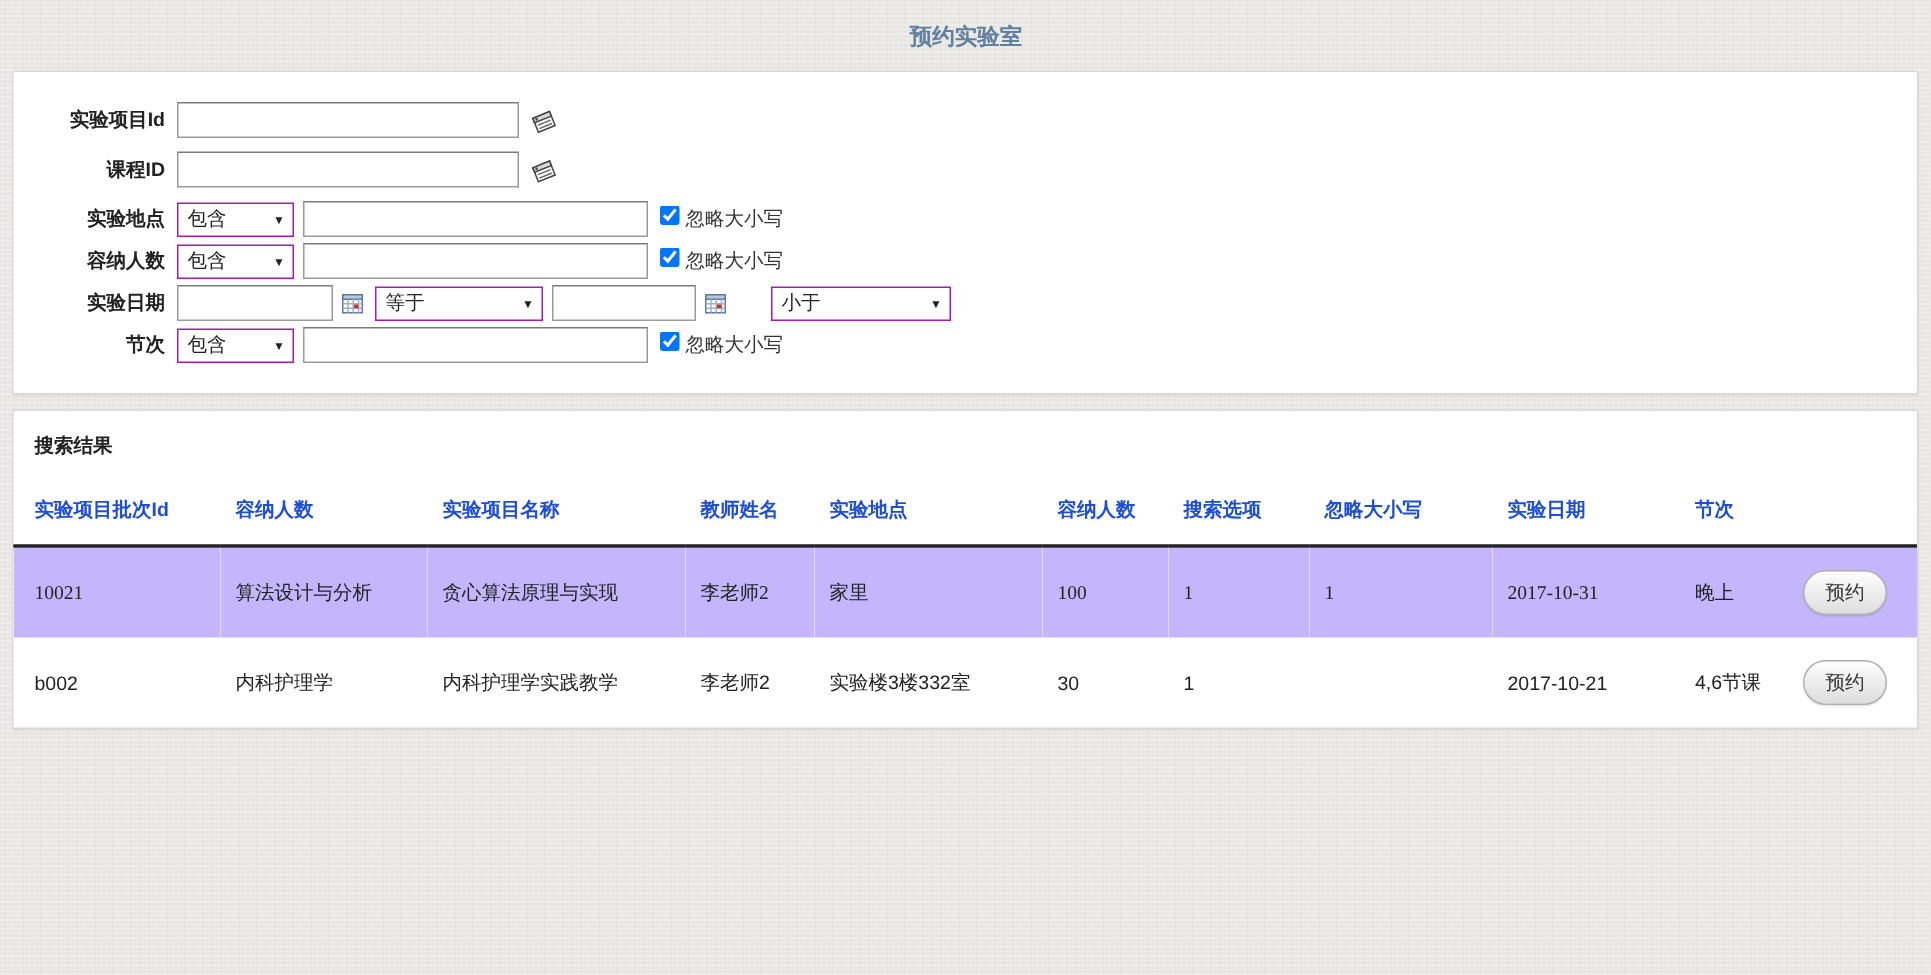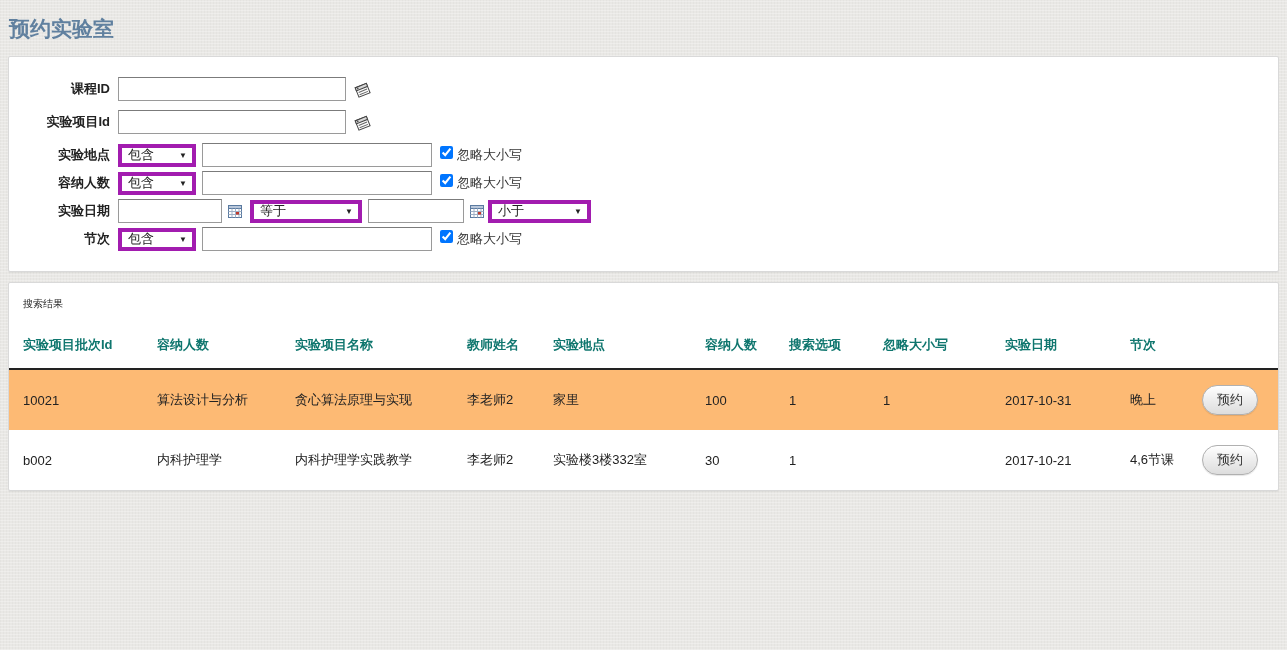--- a/index.html
+++ b/index.html
@@ -6,21 +6,21 @@
   html,body { margin:0; padding:0; }
   body {
     width:1287px; height:650px;
     font-family:"Liberation Sans","DejaVu Sans",sans-serif;
     background-color:#e9e8e5;
     background-image:
       repeating-linear-gradient(0deg, rgba(255,255,255,.28) 0 1px, rgba(0,0,0,0) 1px 3px),
       repeating-linear-gradient(90deg, rgba(0,0,0,.025) 0 1px, rgba(0,0,0,0) 1px 3px);
     overflow:hidden;
   }
-  .page-title { color:#60809f; font-size:21px; font-weight:bold; padding:15px 8px 13px 9px; }
+  .page-title { color:#60809f; font-size:15px; font-weight:bold; padding:15px 8px 13px 9px;text-align:center; }
 
   .panel {
     margin:0 8px; background:#fff;
     border:1px solid #d9d9d9; border-radius:2px;
     box-shadow:0 1px 1px rgba(0,0,0,.05);
   }
   .panel-header {
     position:relative; background:#f7f7f7;
     padding:9px 14px 8px; font-size:13px; font-weight:bold; color:#333;
     border-bottom:1px solid #f0f0f0; border-radius:2px 2px 0 0;
@@ -42,79 +42,79 @@
     padding:0 4px; font-size:13px; font-family:inherit; background:#fff;
   }
   .w-id { width:228px; }
   .w-mid { width:230px; }
   .w-date1 { width:104px; }
   .w-date2 { width:96px; }
   .lookup-icon { margin-left:6px; display:flex; cursor:pointer; }
   .cal-icon { margin-left:5px; display:flex; cursor:pointer; }
 
   .select-box {
-    height:23px; border:4px solid #a21caf; background:#fff;
+    height:23px; border:1px solid #a21caf; background:#fff;
     display:flex; align-items:center; justify-content:space-between;
     padding:0 5px 0 6px; font-size:13px; color:#222; cursor:default; flex:none;
   }
   .select-box .arrow { font-size:8px; color:#222; margin-left:6px; }
   .w-op { width:78px; margin-right:6px; }
   .w-eq { width:112px; margin:0 6px; }
-  .w-lt { width:103px; margin-left:2px; }
+  .w-lt { width:120px; margin-left:28px; }
 
   .chk-group { display:flex; align-items:flex-start; margin-left:8px; font-size:13px; color:#333; }
   .chk-group input { margin:0 4px 0 0; }
 
   .button-row { margin-top:7px; padding-left:95px; }
   .pill-btn {
     border:1px solid #b0b0b0; border-radius:15px;
     background:linear-gradient(#ffffff,#ededed 50%,#dddddd);
     padding:6px 17px; font-size:13px; color:#333; font-family:inherit;
     cursor:pointer; box-shadow:0 1px 1px rgba(0,0,0,.1);
   }
   .pill-btn.small { padding:5px 14px; }
 
   .results-panel { margin-top:10px; }
-  .results-title { padding:14px 14px 12px; font-size:10px; font-weight:normal; color:#222; }
+  .results-title { padding:14px 14px 12px; font-size:13px; font-weight:bold; color:#222; }
   table.results { width:100%; border-collapse:collapse; table-layout:fixed; }
   table.results th {
-    text-align:left; font-size:13px; color:#0f766e;
+    text-align:left; font-size:13px; color:#1d4ed8;
     padding:13px 10px 14px; border-bottom:2px solid #222;
   }
   table.results td { text-align:left; font-size:13px; color:#222; padding:15px 10px; overflow:hidden; white-space:nowrap; }
   table.results th:first-child, table.results td:first-child { padding-left:14px; }
-  tr.stripe { background:#fdba74; }
+  tr.stripe { background:#c4b5fd;font-family:Liberation Serif, serif; }
   td.action-cell { padding:9px 10px 9px 0; }
 </style>
 </head>
 <body>
 
 <div class="page-title">预约实验室</div>
 
 <div class="panel">
   <div class="search-body">
 
     <div class="form-row">
-      <label class="form-label">课程ID</label>
+      <label class="form-label">实验项目Id</label>
       <input class="text-input w-id" type="text" style="">
       <span class="lookup-icon icon-notepad">
   <svg width="21" height="21" viewBox="0 0 21 21">
     <g transform="rotate(-22 10 11)">
       <rect x="4.5" y="6.5" width="12" height="10" fill="#fdfdfd" stroke="#444" stroke-width="1"></rect>
       <rect x="4.5" y="6.5" width="12" height="3.2" fill="#d8d8d8" stroke="#444" stroke-width="1"></rect>
       <line x1="6" y1="12" x2="15" y2="12" stroke="#666" stroke-width="1"></line>
       <line x1="6" y1="14.5" x2="15" y2="14.5" stroke="#666" stroke-width="1"></line>
       <circle cx="6.6" cy="8" r="0.9" fill="#555"></circle>
     </g>
   </svg>
 </span>
     </div>
 
     <div class="form-row">
-      <label class="form-label">实验项目Id</label>
+      <label class="form-label">课程ID</label>
       <input class="text-input w-id" type="text" style="">
       <span class="lookup-icon icon-notepad">
   <svg width="21" height="21" viewBox="0 0 21 21">
     <g transform="rotate(-22 10 11)">
       <rect x="4.5" y="6.5" width="12" height="10" fill="#fdfdfd" stroke="#444" stroke-width="1"></rect>
       <rect x="4.5" y="6.5" width="12" height="3.2" fill="#d8d8d8" stroke="#444" stroke-width="1"></rect>
       <line x1="6" y1="12" x2="15" y2="12" stroke="#666" stroke-width="1"></line>
       <line x1="6" y1="14.5" x2="15" y2="14.5" stroke="#666" stroke-width="1"></line>
       <circle cx="6.6" cy="8" r="0.9" fill="#555"></circle>
     </g>

